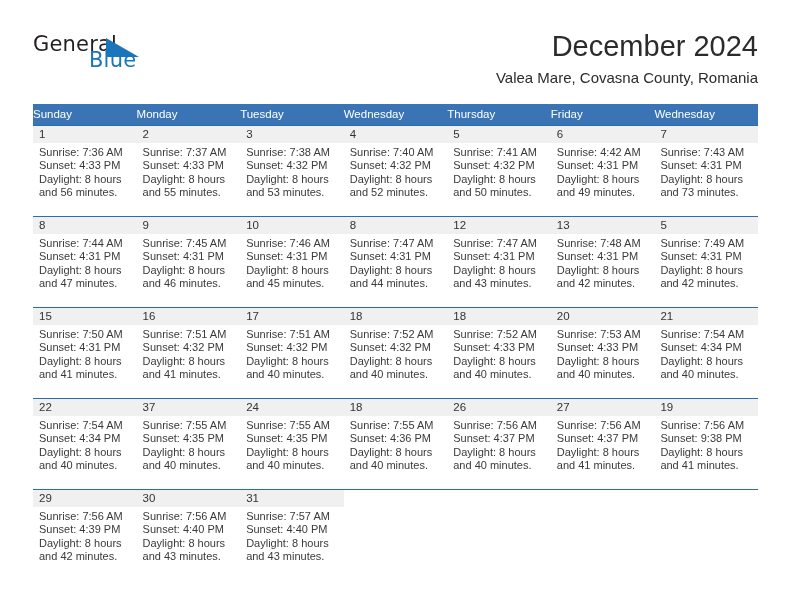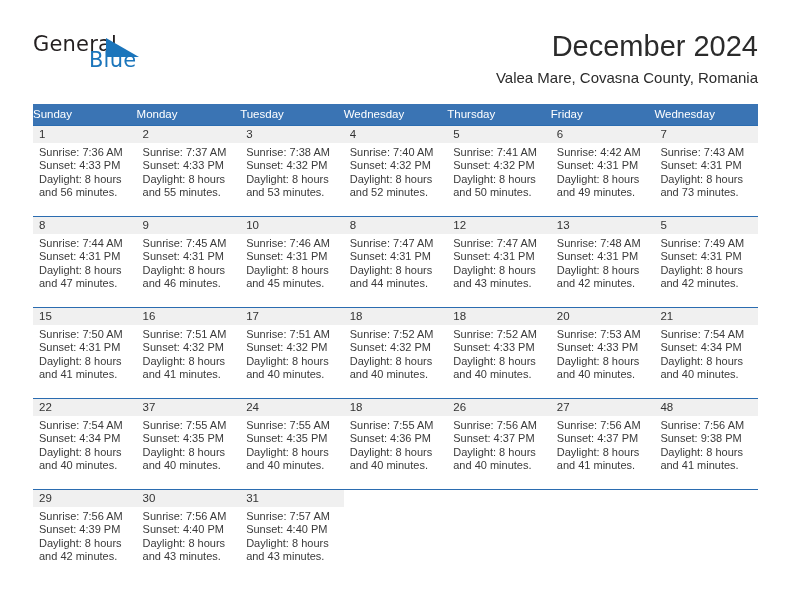--- a/index.html
+++ b/index.html
@@ -476,21 +476,21 @@
               <div class="cell-text">
                 <div>Sunrise: 7:56 AM</div>
                 <div>Sunset: 4:37 PM</div>
                 <div>Daylight: 8 hours</div>
                 <div>and 41 minutes.</div>
               </div>
             </div>
           </td>
           <td>
             <div class="cell-inner">
-              <div class="daynum-band">48</div>
+              <div class="daynum-band">19</div>
               <div class="cell-text">
                 <div>Sunrise: 7:56 AM</div>
                 <div>Sunset: 9:38 PM</div>
                 <div>Daylight: 8 hours</div>
                 <div>and 41 minutes.</div>
               </div>
             </div>
           </td>
         </tr>
         <tr class="week">

